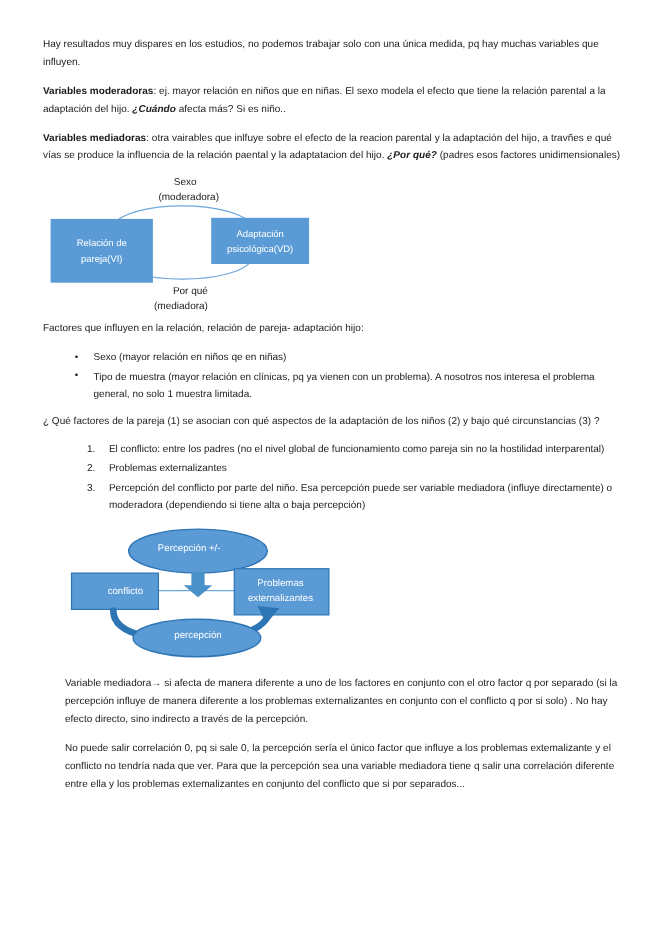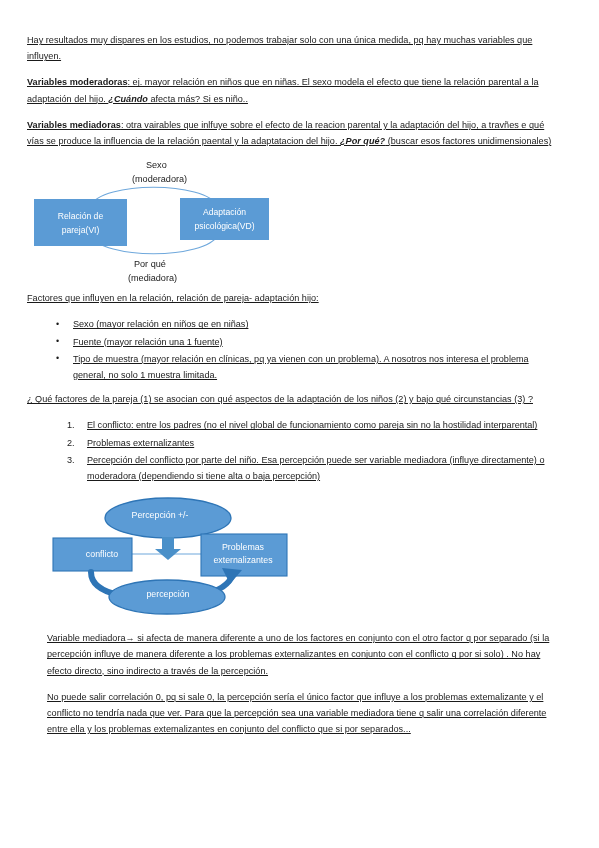--- a/index.html
+++ b/index.html
@@ -18,24 +18,23 @@
   }
   .page {
     position: absolute;
     left: 0; top: 0;
     width: 599px;
     height: 848px;
     background: #fff;
   }
   .content {
     position: absolute;
-    left: 27px;
+    left: 39px;
     top: 32px;
     width: 533px;
-    text-decoration: underline;
   }
   p.para {
     margin: 0 0 10px 0;
     font-size: 9.1px;
     line-height: 16.2px;
     text-align: left;
     letter-spacing: 0.02px;
   }
   .b { font-weight: bold; }
   .bi { font-weight: bold; font-style: italic; }
@@ -92,40 +91,40 @@
     margin: 8px 0 6px 3px;
   }
   .d1-label {
     position: absolute;
     font-size: 9.1px;
     line-height: 13.5px;
     color: #1a1a1a;
     white-space: nowrap;
   }
   .d1-label.top { left: 102px; top: 0px; }
-  .d1-label.bottom { left: 98px; top: 99px; }
+  .d1-label.bottom { left: 98px; top: 99px; text-align: right; }
   .d1-label .l2 { display: block; }
   .d1-label.top .l1 { padding-left: 14px; }
   .d1-label.bottom .l1 { padding-left: 6px; }
 
   .d1-box {
     position: absolute;
     background: #5B9BD5;
     color: #ffffff;
     font-size: 8.6px;
     line-height: 14px;
     text-align: center;
     display: flex;
     align-items: center;
     justify-content: center;
     box-sizing: border-box;
     padding: 2px 4px;
   }
   .d1-box .bl { display: block; }
-  .d1-box.left  { left: 4px;  top: 40px; width: 93px; height: 47px; }
+  .d1-box.left  { left: 4px;  top: 40px; width: 93px; height: 58px; }
   .d1-box.right { left: 150px; top: 39px; width: 89px; height: 42px; }
   .d1-arcs {
     position: absolute;
     left: 0; top: 0;
     width: 300px; height: 125px;
     overflow: visible;
   }
 
   
   .diagram2 {
@@ -165,21 +164,21 @@
 <div class="page">
   <div class="content">
 
     <p class="para">Hay resultados muy dispares en los estudios, no podemos trabajar solo con una única medida, pq hay muchas variables que influyen.</p>
 
     <p class="para">
       <span class="b">Variables moderadoras</span><span>: ej. mayor relación en niños que en niñas. El sexo modela el efecto que tiene la relación parental a la adaptación del hijo. </span><span class="bi">¿Cuándo</span><span> afecta más? Si es niño..</span>
     </p>
 
     <p class="para">
-      <span class="b">Variables mediadoras</span><span>: otra vairables que inlfuye sobre el efecto de la reacion parental y la adaptación del hijo, a travñes e qué vías se produce la influencia de la relación paental y la adaptatacion del hijo. </span><span class="bi">¿Por qué?</span><span>  (buscar esos factores unidimensionales)</span>
+      <span class="b">Variables mediadoras</span><span>: otra vairables que inlfuye sobre el efecto de la reacion parental y la adaptación del hijo, a travñes e qué vías se produce la influencia de la relación paental y la adaptatacion del hijo. </span><span class="bi">¿Por qué?</span><span>  (padres esos factores unidimensionales)</span>
     </p>
 
     <div class="diagram1">
 
       <svg class="d1-arcs" viewBox="0 0 300 125">
         <path d="M 60 47 C 72 22, 175 22, 188 47" fill="none" stroke="#6FA8DC" stroke-width="1.1"></path>
         <path d="M 60 76 C 72 101, 175 101, 188 76" fill="none" stroke="#6FA8DC" stroke-width="1.1"></path>
       </svg>
 
       <div class="d1-label top">
@@ -204,21 +203,20 @@
       <div class="d1-label bottom">
         <span class="bl l1">Por qué</span>
         <span class="bl l2">(mediadora)</span>
       </div>
     </div>
 
     <p class="para">Factores que influyen en la relación, relación de pareja- adaptación hijo:</p>
 
     <ul class="bullets">
       <li>Sexo (mayor relación en niños qe en niñas)</li>
-      <li>Fuente (mayor relación una 1 fuente)</li>
       <li>Tipo de muestra (mayor relación en clínicas, pq ya vienen con un problema). A nosotros nos interesa el problema general, no solo 1 muestra limitada.</li>
     </ul>
 
     <p class="para">¿ Qué factores de la pareja (1) se asocian con qué aspectos de la adaptación de los niños (2) y bajo qué circunstancias (3) ?</p>
 
     <ol class="numbers">
       <li>El conflicto: entre los padres (no el nivel global de funcionamiento como pareja sin no la hostilidad interparental)</li>
       <li>Problemas externalizantes</li>
       <li>Percepción del conflicto por parte del niño. Esa percepción puede ser variable mediadora (influye directamente) o moderadora (dependiendo si tiene alta o baja percepción)</li>
     </ol>

